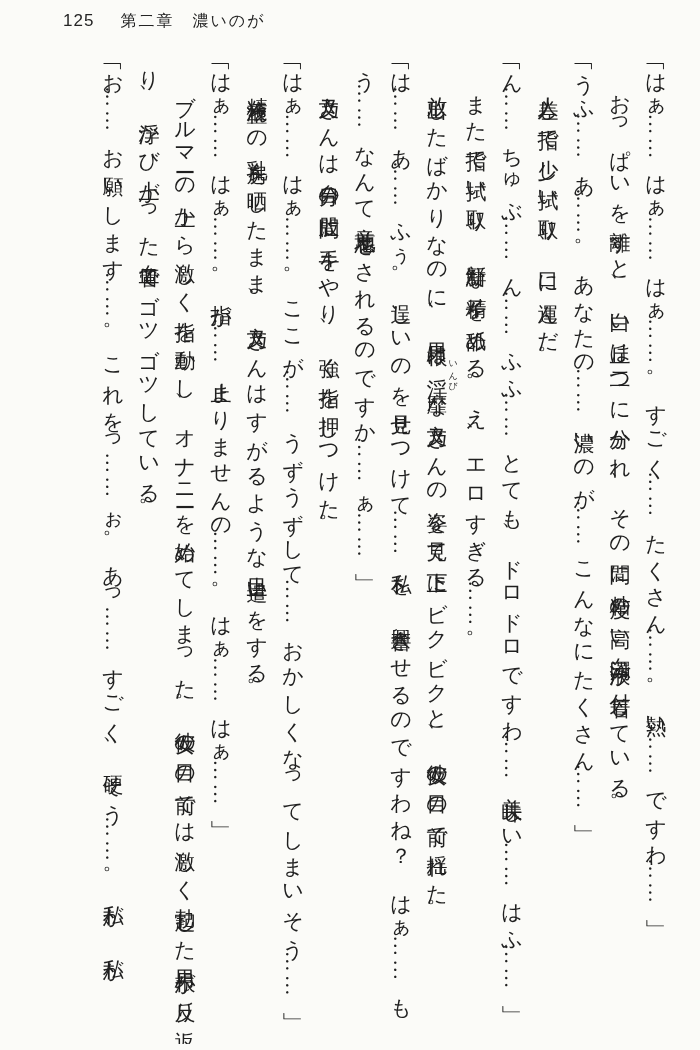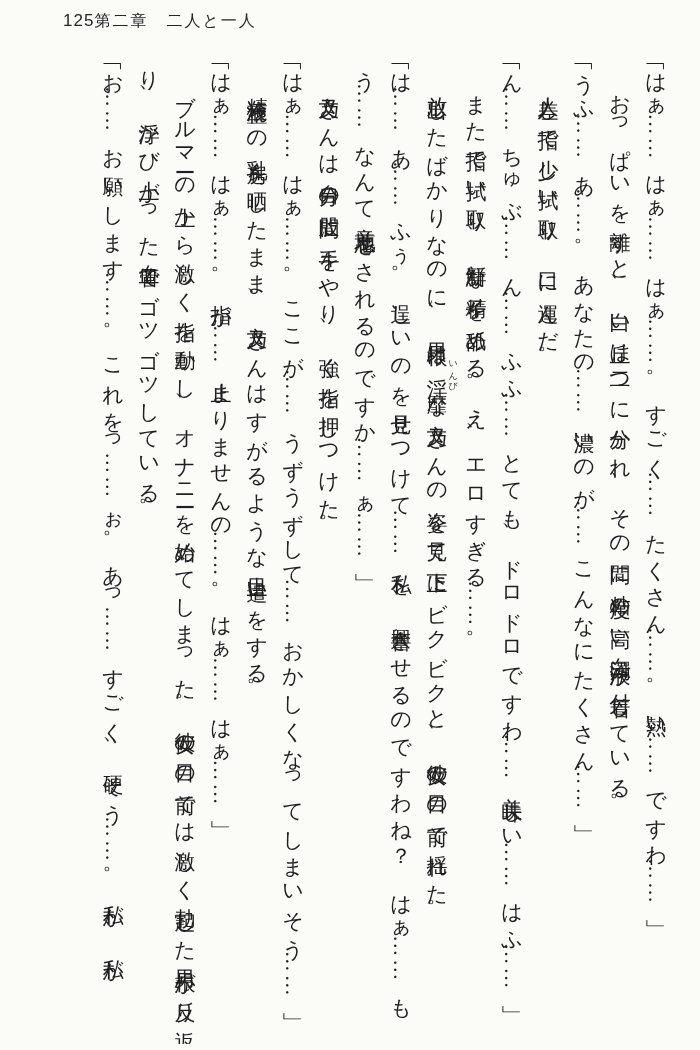--- a/index.html
+++ b/index.html
@@ -16,20 +16,21 @@
   .running-header {
     position: absolute;
     top: 11px; left: 63px;
     font-family: "Liberation Sans", "DejaVu Sans", sans-serif;
     font-size: 16px;
     color: #242424;
     white-space: nowrap;
   }
   .page-number {
     letter-spacing: 1px;
+    margin-right: 26px;
     font-size: 17px;
   }
   .chapter-title {
     letter-spacing: 2px;
   }
   .text-area {
     position: absolute;
     top: 56px; right: 26px;
     width: 616px; height: 988px;
     writing-mode: vertical-rl;
@@ -51,21 +52,21 @@
     font-size: 9px;
     letter-spacing: 0;
     color: #2a2a2a;
   }
 </style>
 </head>
 <body>
 
 <div class="page">
 
-  <div class="running-header"><span class="page-number">125</span><span class="chapter-title">第二章　二人と一人</span></div>
+  <div class="running-header"><span class="page-number">125</span><span class="chapter-title">第二章　濃いのが</span></div>
 
   <div class="text-area">
     <p class="dlg">「はぁ……はぁ……はぁ……。すごく……たくさん……。熱い……ですわ……」</p>
     <p class="narr">おっぱいを離すと、白い丘は二つに分かれ、その間に粘度の高い白濁液が付着している。</p>
     <p class="dlg">「うふ……あ……。あなたの……濃いのが……こんなにたくさん……」</p>
     <p class="narr">人差し指で少し拭い取り、口に運んだ。</p>
     <p class="dlg">「ん……ちゅぶ……ん……ふふ……とても、ドロドロですわ……美味しい……はふ……」</p>
     <p class="narr">また指で拭い取り、新鮮な精子を舐める。え、エロすぎる……。</p>
     <p class="narr"><span>放出したばかりなのに、男根は</span><ruby><span>淫靡</span><rt>いんび</rt></ruby><span>な文乃さんの姿を見て上下にビクビクと、彼女の目の前で揺れた。</span></p>
     <p class="dlg">「は……あ……ふぅ。逞しいのを見せつけて……私を、興奮させるのですわね？　はぁ……もう……なんて意地悪をされるのですか……ぁ……」</p>

